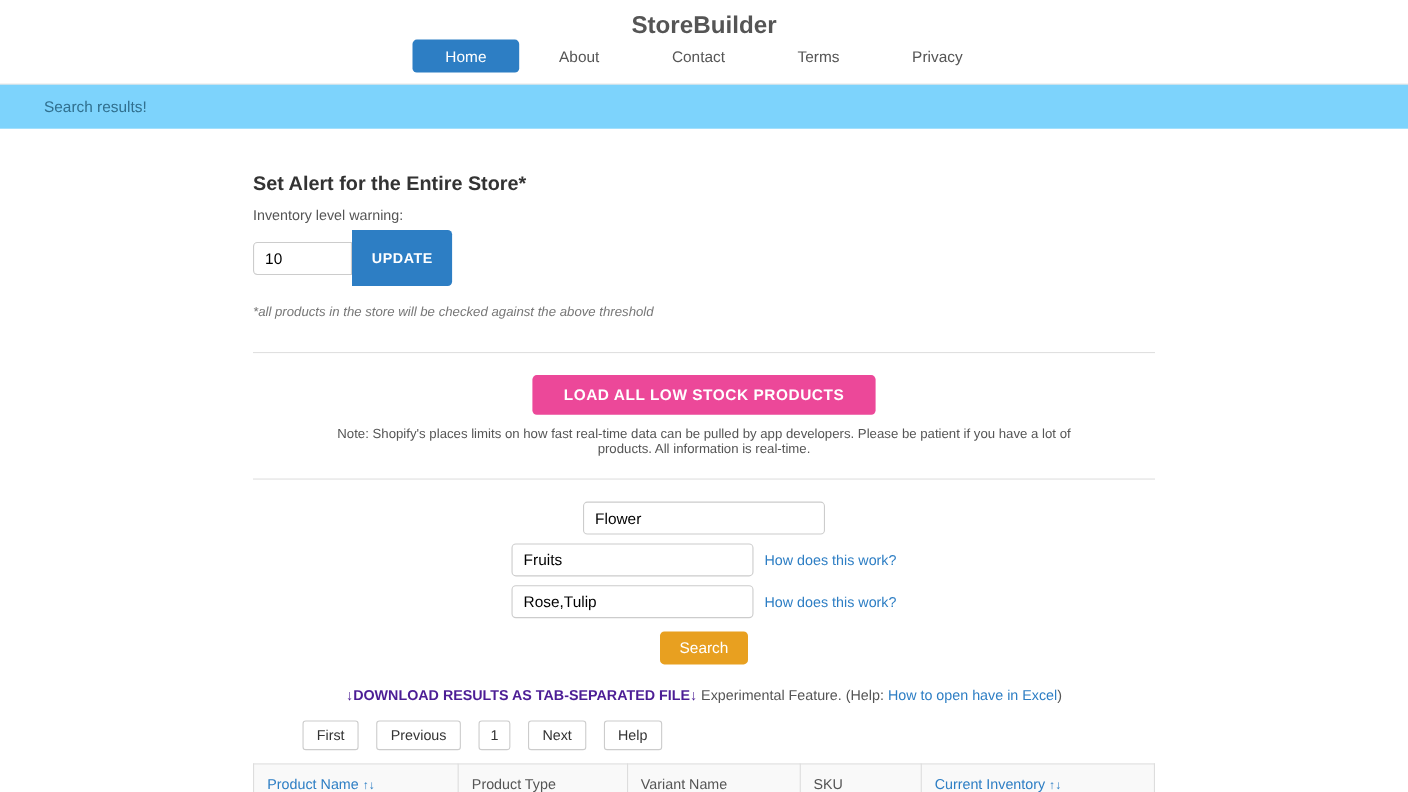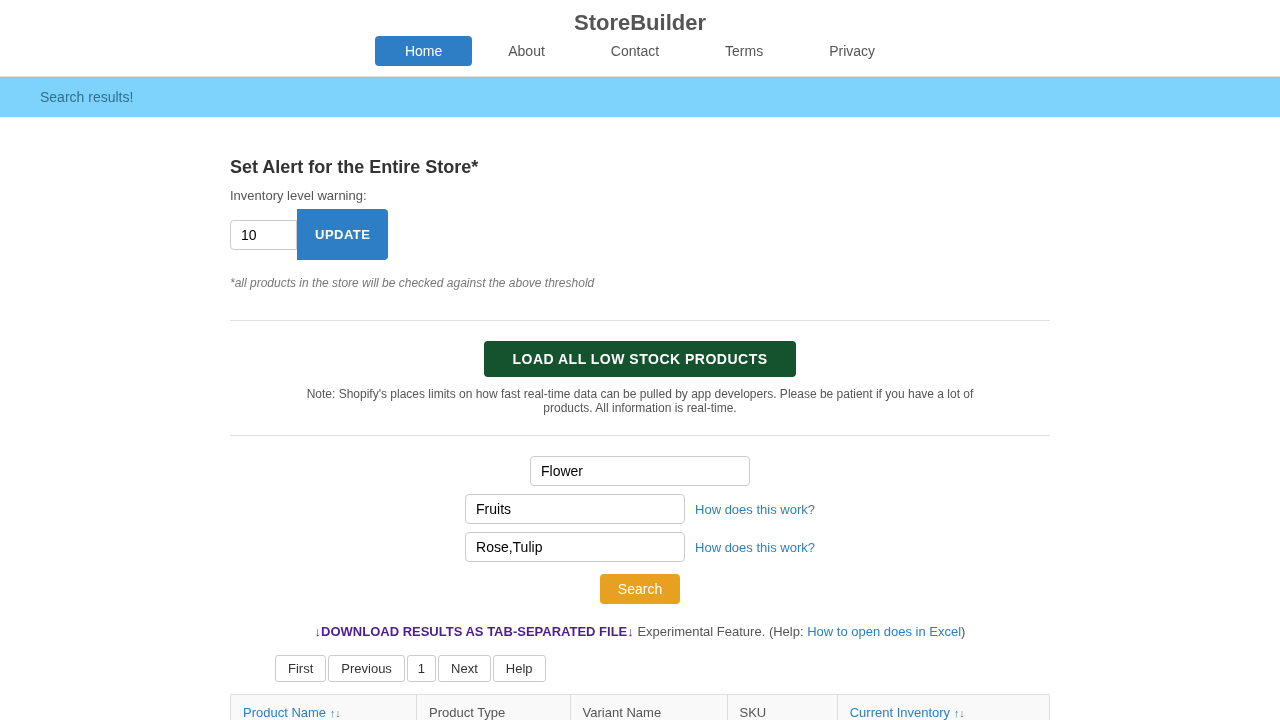--- a/index.html
+++ b/index.html
@@ -16,45 +16,45 @@
     .alert-bar { background: #7dd3fc; color: #31708f; padding: 12px 40px; font-size: 14px; margin-bottom: 0; }
 
     
     .main { max-width: 900px; margin: 0 auto; padding: 20px 40px; }
 
     
     .alert-section { margin: 20px 0 30px 0; }
     .alert-section h2 { font-size: 18px; font-weight: bold; margin-bottom: 10px; }
     .alert-section label { font-size: 13px; color: #555; display: block; margin-bottom: 6px; }
     .alert-row { display: flex; align-items: center; gap: 0; }
-    .alert-input { width: 67px; padding: 6px 10px; border: 1px solid #ccc; border-radius: 4px 0 0 4px; font-size: 14px; }
+    .alert-input { width: 90px; padding: 6px 10px; border: 1px solid #ccc; border-radius: 4px 0 0 4px; font-size: 14px; }
     .update-btn { background: #2d7ec4; color: #fff; border: none; padding: 18px 18px; font-size: 13px; font-weight: bold; cursor: pointer; border-radius: 0 4px 4px 0; letter-spacing: 0.5px; }
     .alert-note { font-size: 12px; color: #777; font-style: italic; margin-top: 16px; }
 
     .divider { border: none; border-top: 1px solid #e0e0e0; margin: 20px 0; }
 
     
     .load-section { text-align: center; margin: 20px 0; }
-    .load-btn { background: #14532d; color: #fff; border: none; padding: 10px 28px; font-size: 14px; font-weight: bold; cursor: pointer; border-radius: 4px; letter-spacing: 0.5px; }
+    .load-btn { background: #ec4899; color: #fff; border: none; padding: 10px 28px; font-size: 14px; font-weight: bold; cursor: pointer; border-radius: 4px; letter-spacing: 0.5px; }
     .load-note { font-size: 12px; color: #555; margin-top: 10px; max-width: 700px; margin-left: auto; margin-right: auto; }
 
     
     .search-section { display: flex; flex-direction: column; align-items: center; margin: 20px 0; }
     .search-row { display: flex; align-items: center; gap: 10px; margin-bottom: 8px; }
     .search-input { width: 220px; padding: 6px 10px; border: 1px solid #ccc; border-radius: 4px; font-size: 14px; }
     .how-link { color: #2d7ec4; font-size: 13px; text-decoration: none; cursor: pointer; }
     .search-btn { background: #e8a020; color: #fff; border: none; padding: 7px 18px; font-size: 14px; cursor: pointer; border-radius: 4px; margin-top: 4px; }
 
     
     .download-section { text-align: center; margin: 16px 0; font-size: 13px; color: #555; }
     .download-link { color: #4c1d95; font-weight: bold; text-decoration: none; font-size: 13px; }
     .excel-link { color: #2d7ec4; text-decoration: none; font-size: 13px; }
 
     
-    .pagination { display: flex; align-items: flex-start; gap: 2px; margin: 12px 0; padding-left: 45px; }
+    .pagination { display: flex; align-items: flex-start; gap: 16px; margin: 12px 0; padding-left: 45px; }
     .page-btn { padding: 5px 12px; border: 1px solid #ccc; background: #fff; font-size: 13px; cursor: pointer; border-radius: 3px; color: #333; }
     .page-current { padding: 5px 10px; border: 1px solid #ccc; background: #fff; font-size: 13px; border-radius: 3px; }
 
     
     .results-table { width: 100%; border-collapse: collapse; border: 1px solid #ddd; margin: 8px 0; }
     .results-table th { background: #f9f9f9; padding: 10px 12px; text-align: left; font-weight: normal; font-size: 13px; border: 1px solid #ddd; color: #555; }
     .results-table th.sortable { color: #2d7ec4; cursor: pointer; }
     .results-table td { padding: 9px 12px; font-size: 13px; border: 1px solid #ddd; }
     .results-table tr:nth-child(even) td { background: #fafafa; }
     .sort-arrows { font-size: 11px; color: #2d7ec4; }
@@ -113,21 +113,21 @@
       <input class="search-input" type="text" value="Rose,Tulip" style="">
       <a class="how-link">How does this work?</a>
     </div>
     <div>
       <button class="search-btn">Search</button>
     </div>
   </div>
 
   <div class="download-section">
     <a class="download-link">↓DOWNLOAD RESULTS AS TAB-SEPARATED FILE↓</a>
-    <span>Experimental Feature. (Help: </span><a class="excel-link">How to open does in Excel</a><span>)</span>
+    <span>Experimental Feature. (Help: </span><a class="excel-link">How to open have in Excel</a><span>)</span>
   </div>
 
   <div class="pagination">
     <button class="page-btn">First</button>
     <button class="page-btn">Previous</button>
     <span class="page-current">1</span>
     <button class="page-btn">Next</button>
     <button class="page-btn">Help</button>
   </div>
 

